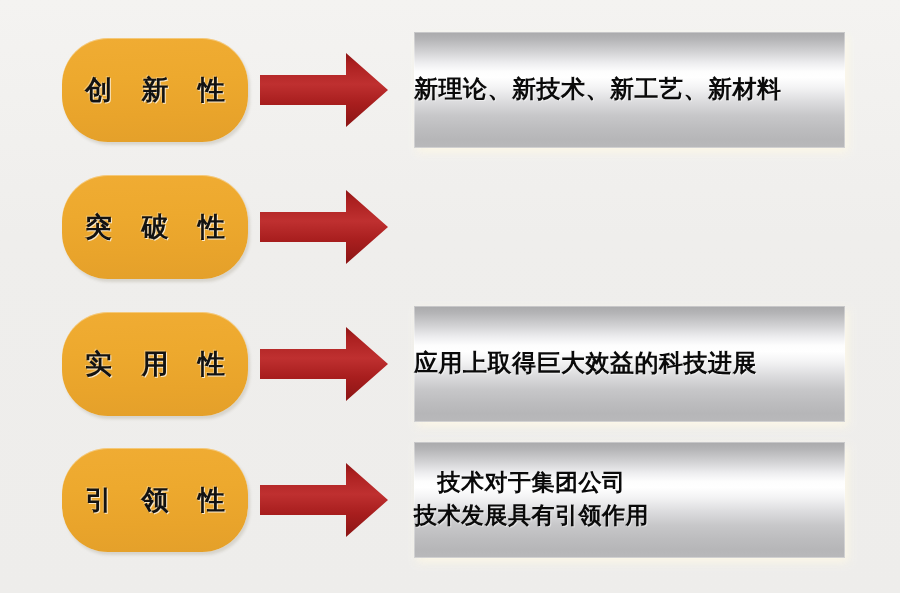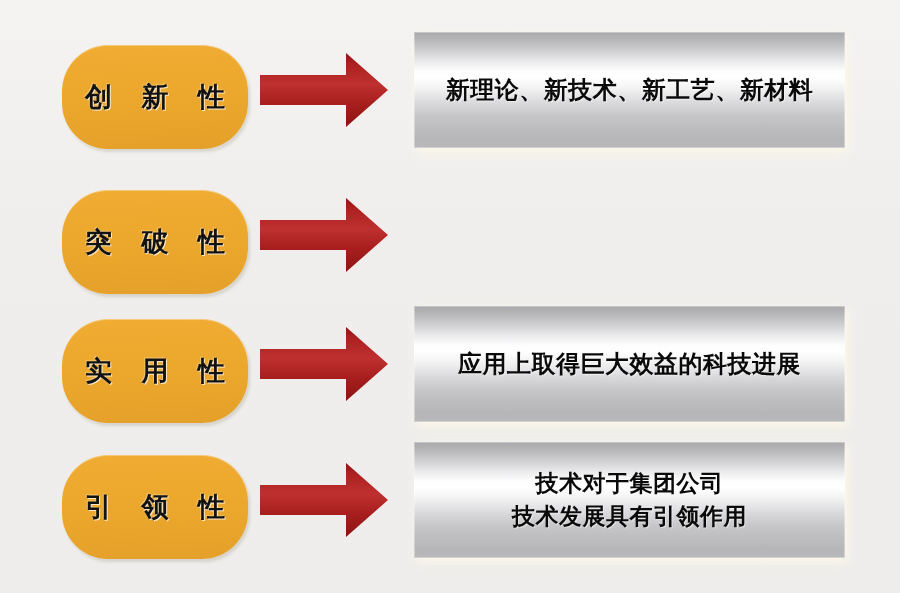--- a/index.html
+++ b/index.html
@@ -23,32 +23,31 @@
   }
 
   
   .row {
     position: absolute;
     left: 0;
     width: 900px;
     height: 116px;
   }
   .row-1 { top: 32px; }
-  .row-2 { top: 177px; }
+  .row-2 { top: 169px; }
   .row-3 { top: 306px; }
   .row-4 { top: 442px; }
 
   
   .pill-wrap {
     position: absolute;
     left: 62px;
     top: 6px;
     width: 186px;
     height: 104px;
-    margin-top: 7px;
   }
   .pill {
     position: absolute;
     inset: 0;
     border-radius: 46px / 46px;
     background:
       linear-gradient(178deg, #f0ac33 0%, #eda92e 38%, #e9a42b 72%, #e4a02a 100%);
     box-shadow:
       2px 3px 3px rgba(120, 110, 80, 0.20),
       0 1px 0 rgba(255, 255, 255, 0.35) inset;
@@ -113,22 +112,23 @@
         #fdfdfd 34%,
         #ffffff 39%,
         #f3f3f4 48%,
         #dcdcde 60%,
         #c7c7c9 72%,
         #bcbcbe 84%,
         #b6b6b8 93%,
         #b9b9bb 100%);
     display: flex;
     align-items: center;
-    justify-content: center;
+    justify-content: flex-start;
     box-shadow: 0 0 0 1px rgba(255,255,255,0.35) inset;
+    font-family: Liberation Serif, serif;
   }
   .bar-text {
     text-align: center;
     font-size: 24px;
     font-weight: bold;
     color: #0a0a0a;
     line-height: 1.30;
     letter-spacing: 0.5px;
     white-space: pre-line;
     text-shadow: 1px 1px 1px rgba(255,255,255,0.55);

